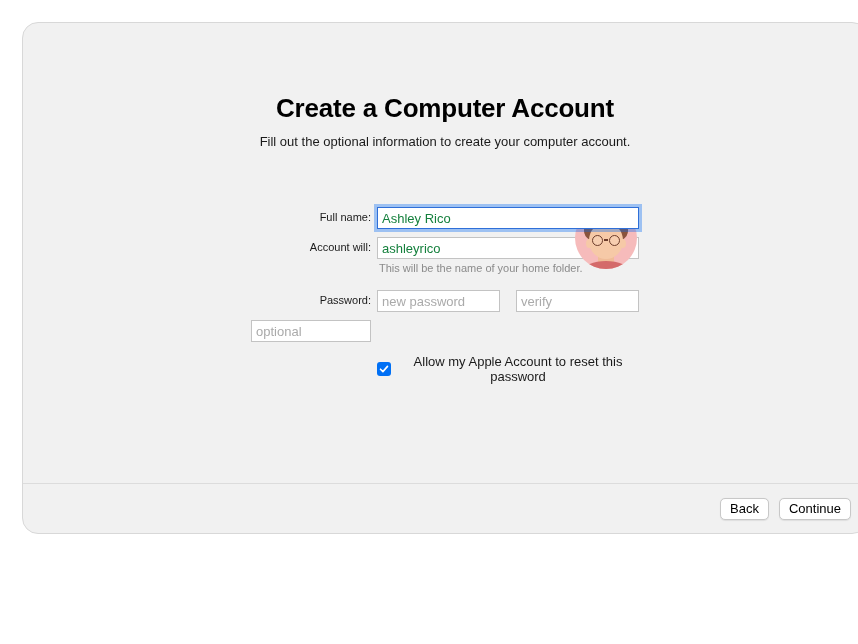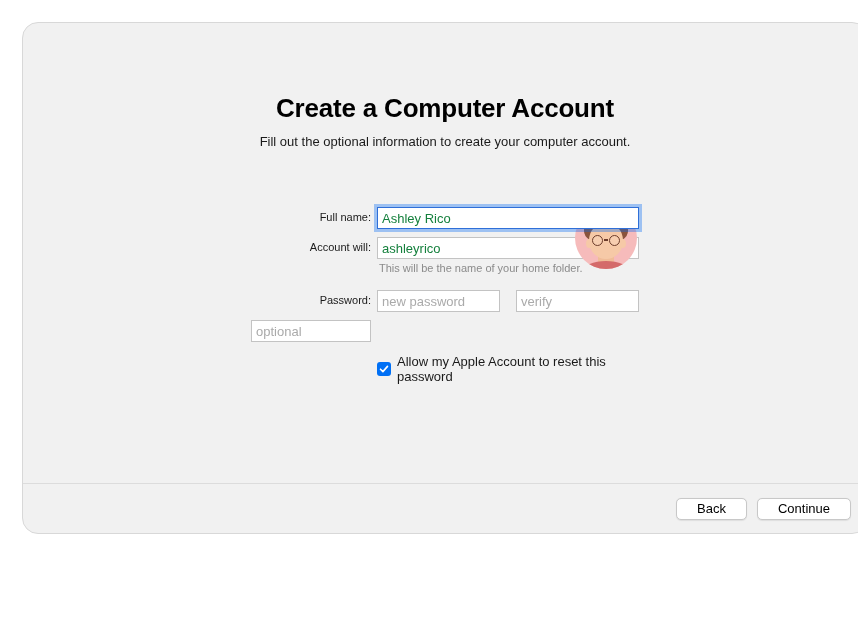--- a/index.html
+++ b/index.html
@@ -81,20 +81,21 @@
       color: #aaaaaa;
     }
     .helper {
       font-size: 11px;
       color: #8b8b8b;
       margin-top: 3px;
       padding-left: 2px;
     }
     .row-span {
       grid-column: 2;
+      text-align: center;
     }
     .password-row {
       display: flex;
       gap: 16px;
     }
     .password-row input { flex: 1; min-width: 0; }
     .row1 { margin-bottom: 8px; }
     .row2 { margin-bottom: 2px; }
     .row-gap-above { margin-top: 14px; }
     .checkbox-row {
@@ -201,21 +202,21 @@
       height: 50px;
       border-top: 1px solid #dcdcdc;
       display: flex;
       justify-content: flex-end;
       align-items: center;
       padding-right: 16px;
       gap: 10px;
     }
     .btn {
       height: 22px;
-      padding: 0 20px;
+      padding: 0 9px;
       border-radius: 5px;
       border: 0.5px solid #c8c8c8;
       background: #ffffff;
       font-size: 13px;
       color: #000;
       font-family: inherit;
       box-shadow: 0 0.5px 1px rgba(0,0,0,0.08);
       cursor: default;
     }
   </style>

